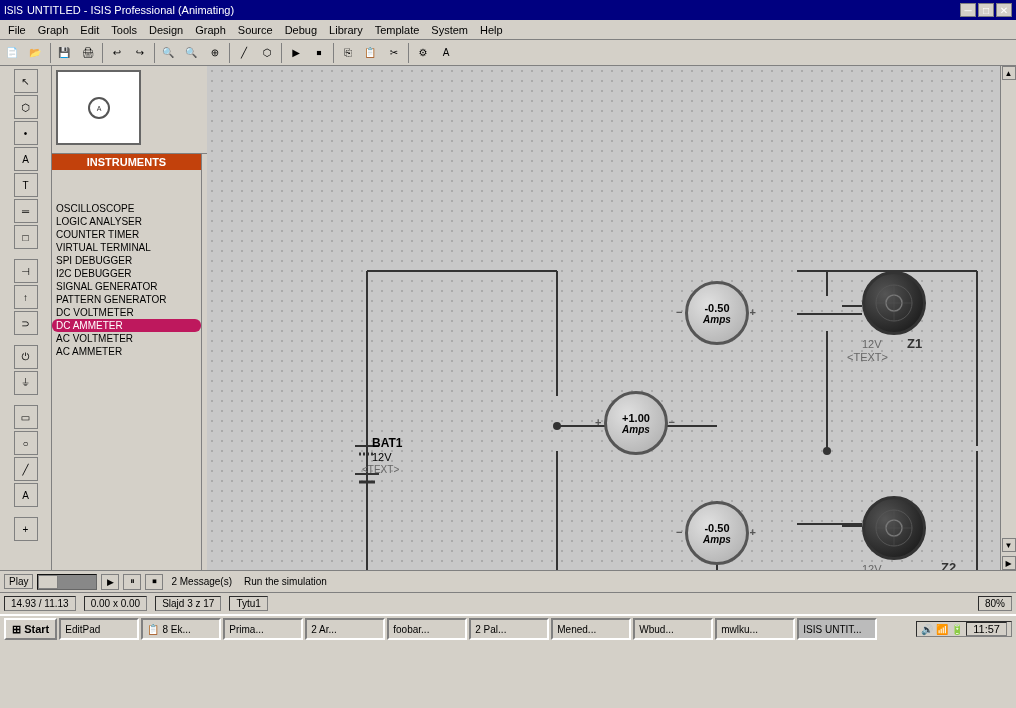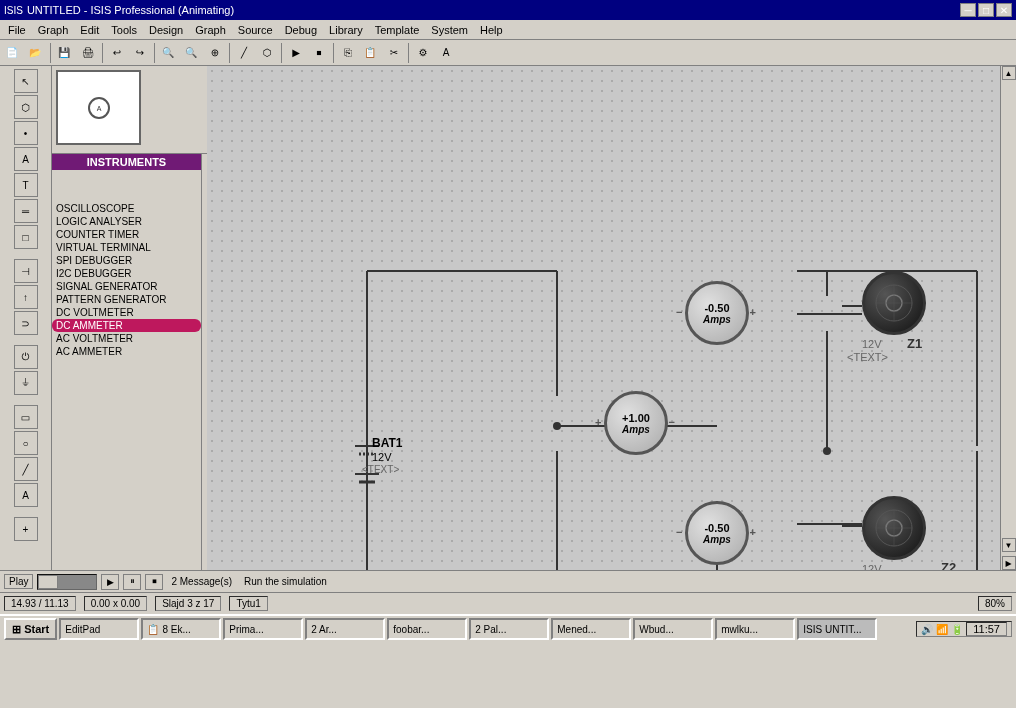--- a/index.html
+++ b/index.html
@@ -51,21 +51,21 @@
       display: flex; align-items: center; justify-content: center;
       font-size: 10px; margin: 1px; cursor: pointer;
     }
 
     
     .instruments-panel {
       width: 150px; background: #d4d0c8; border-right: 1px solid #808080;
       display: flex; flex-direction: column;
     }
     .instruments-header {
-      background: #701a75; color: white; text-align: center;
+      background: #c2410c; color: white; text-align: center;
       padding: 2px; font-size: 11px; font-weight: bold;
     }
     .instruments-list {
       flex: 1; overflow-y: auto; margin-top: 32px;
     }
     .instrument-item {
       padding: 1px 4px; font-size: 10px; cursor: pointer; color: #000;
     }
     .instrument-item.selected { background: #be185d; color: white; border-radius: 6px; }
 

